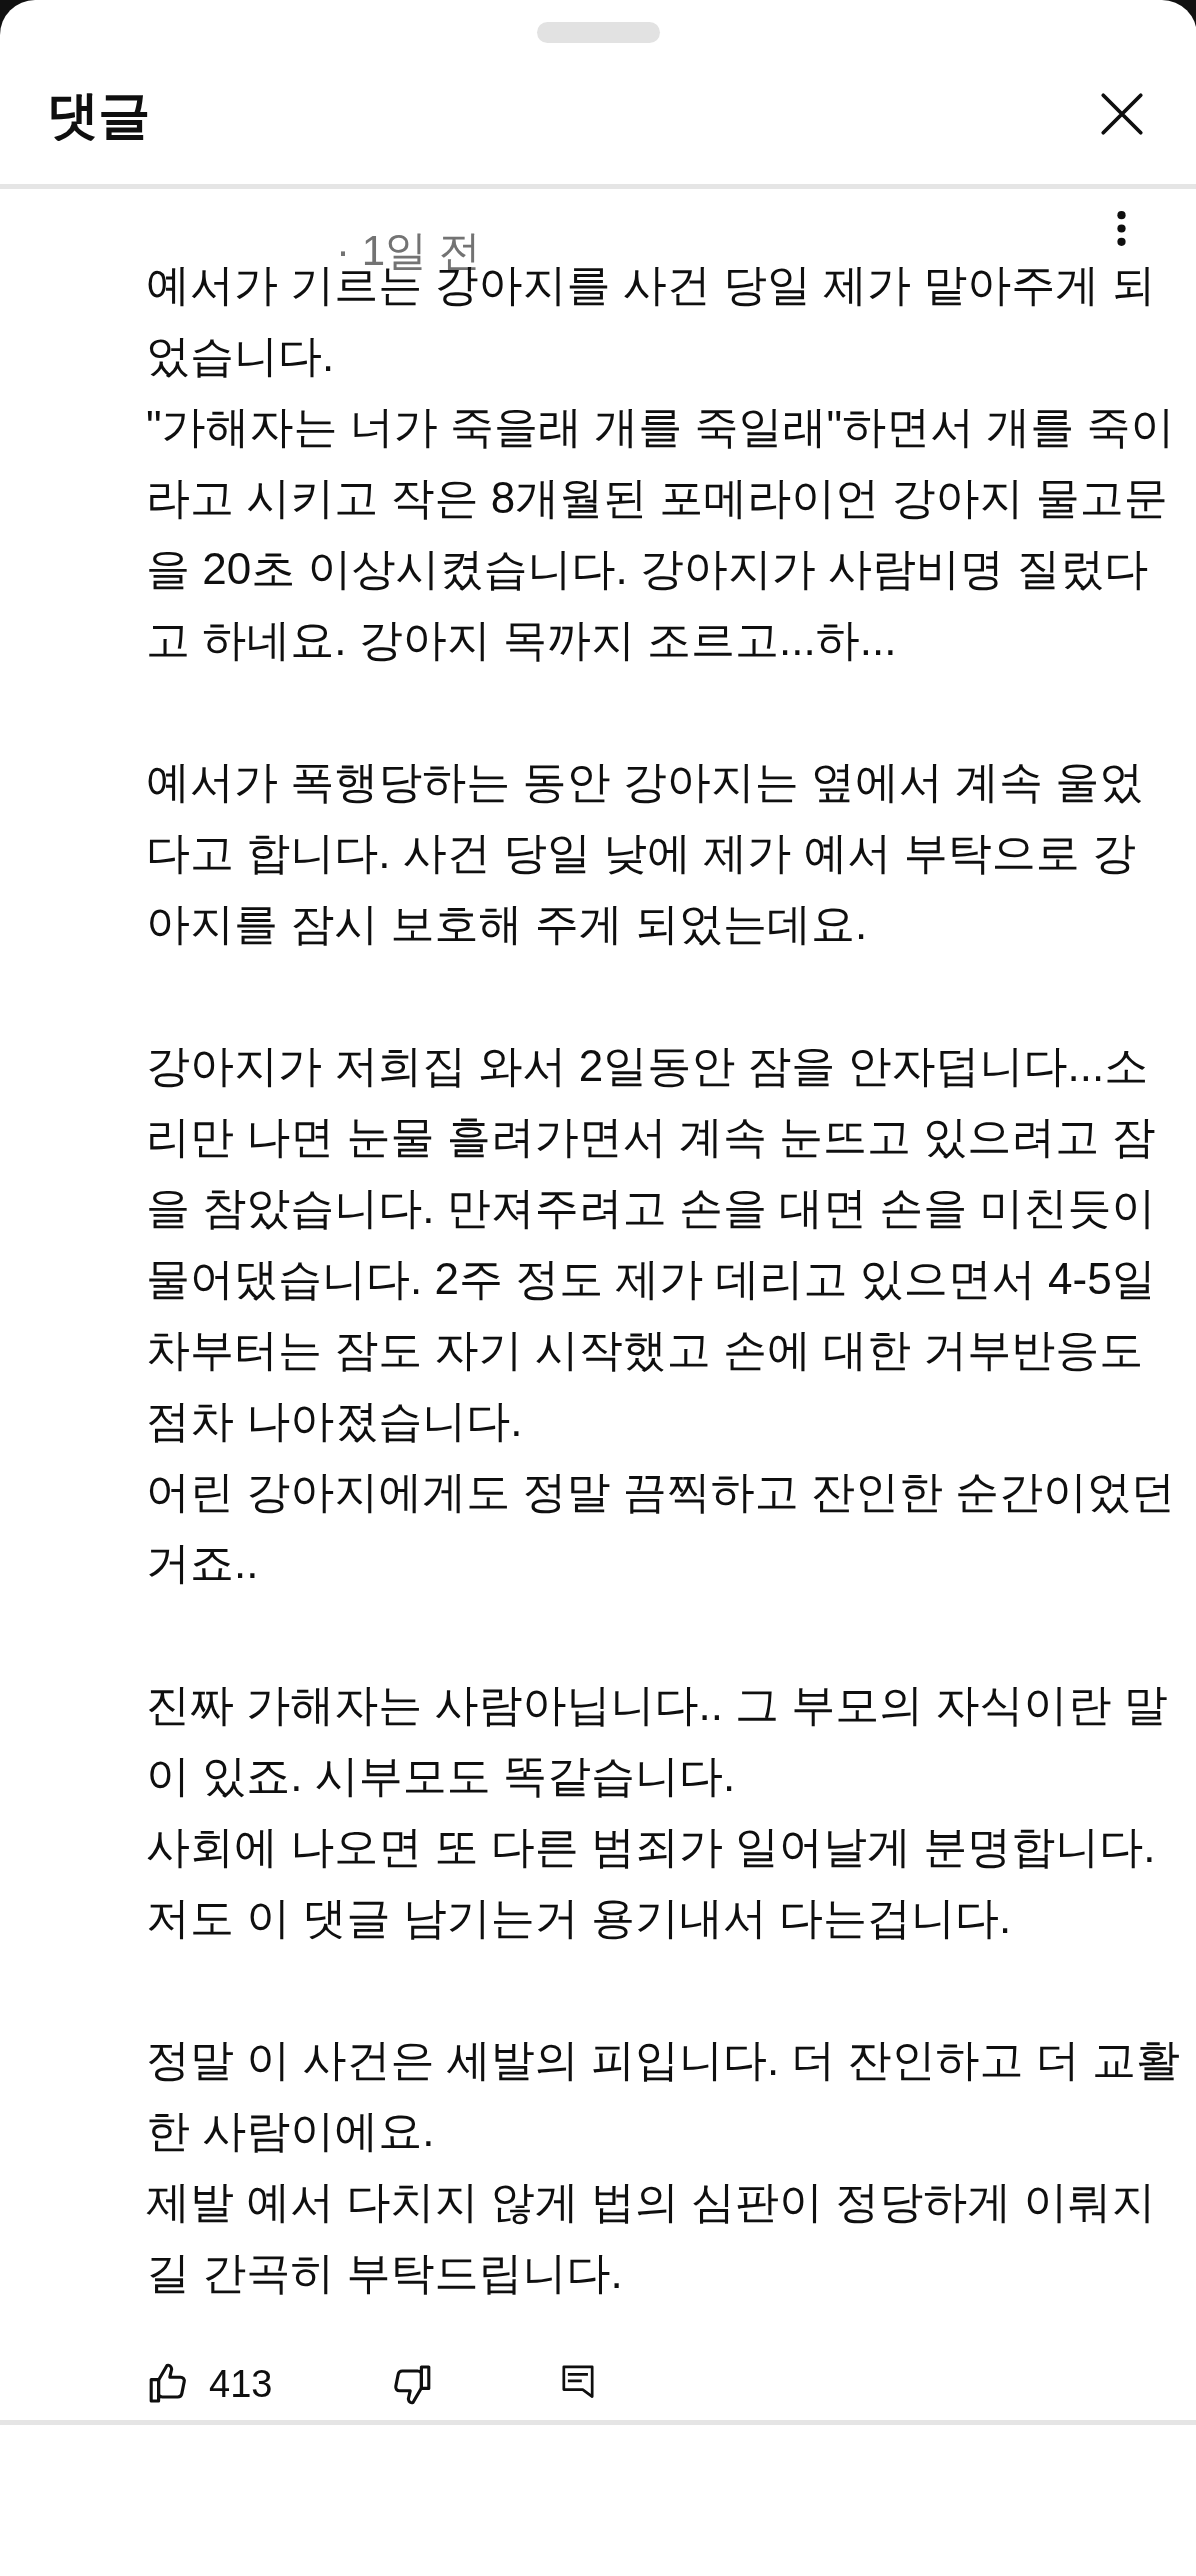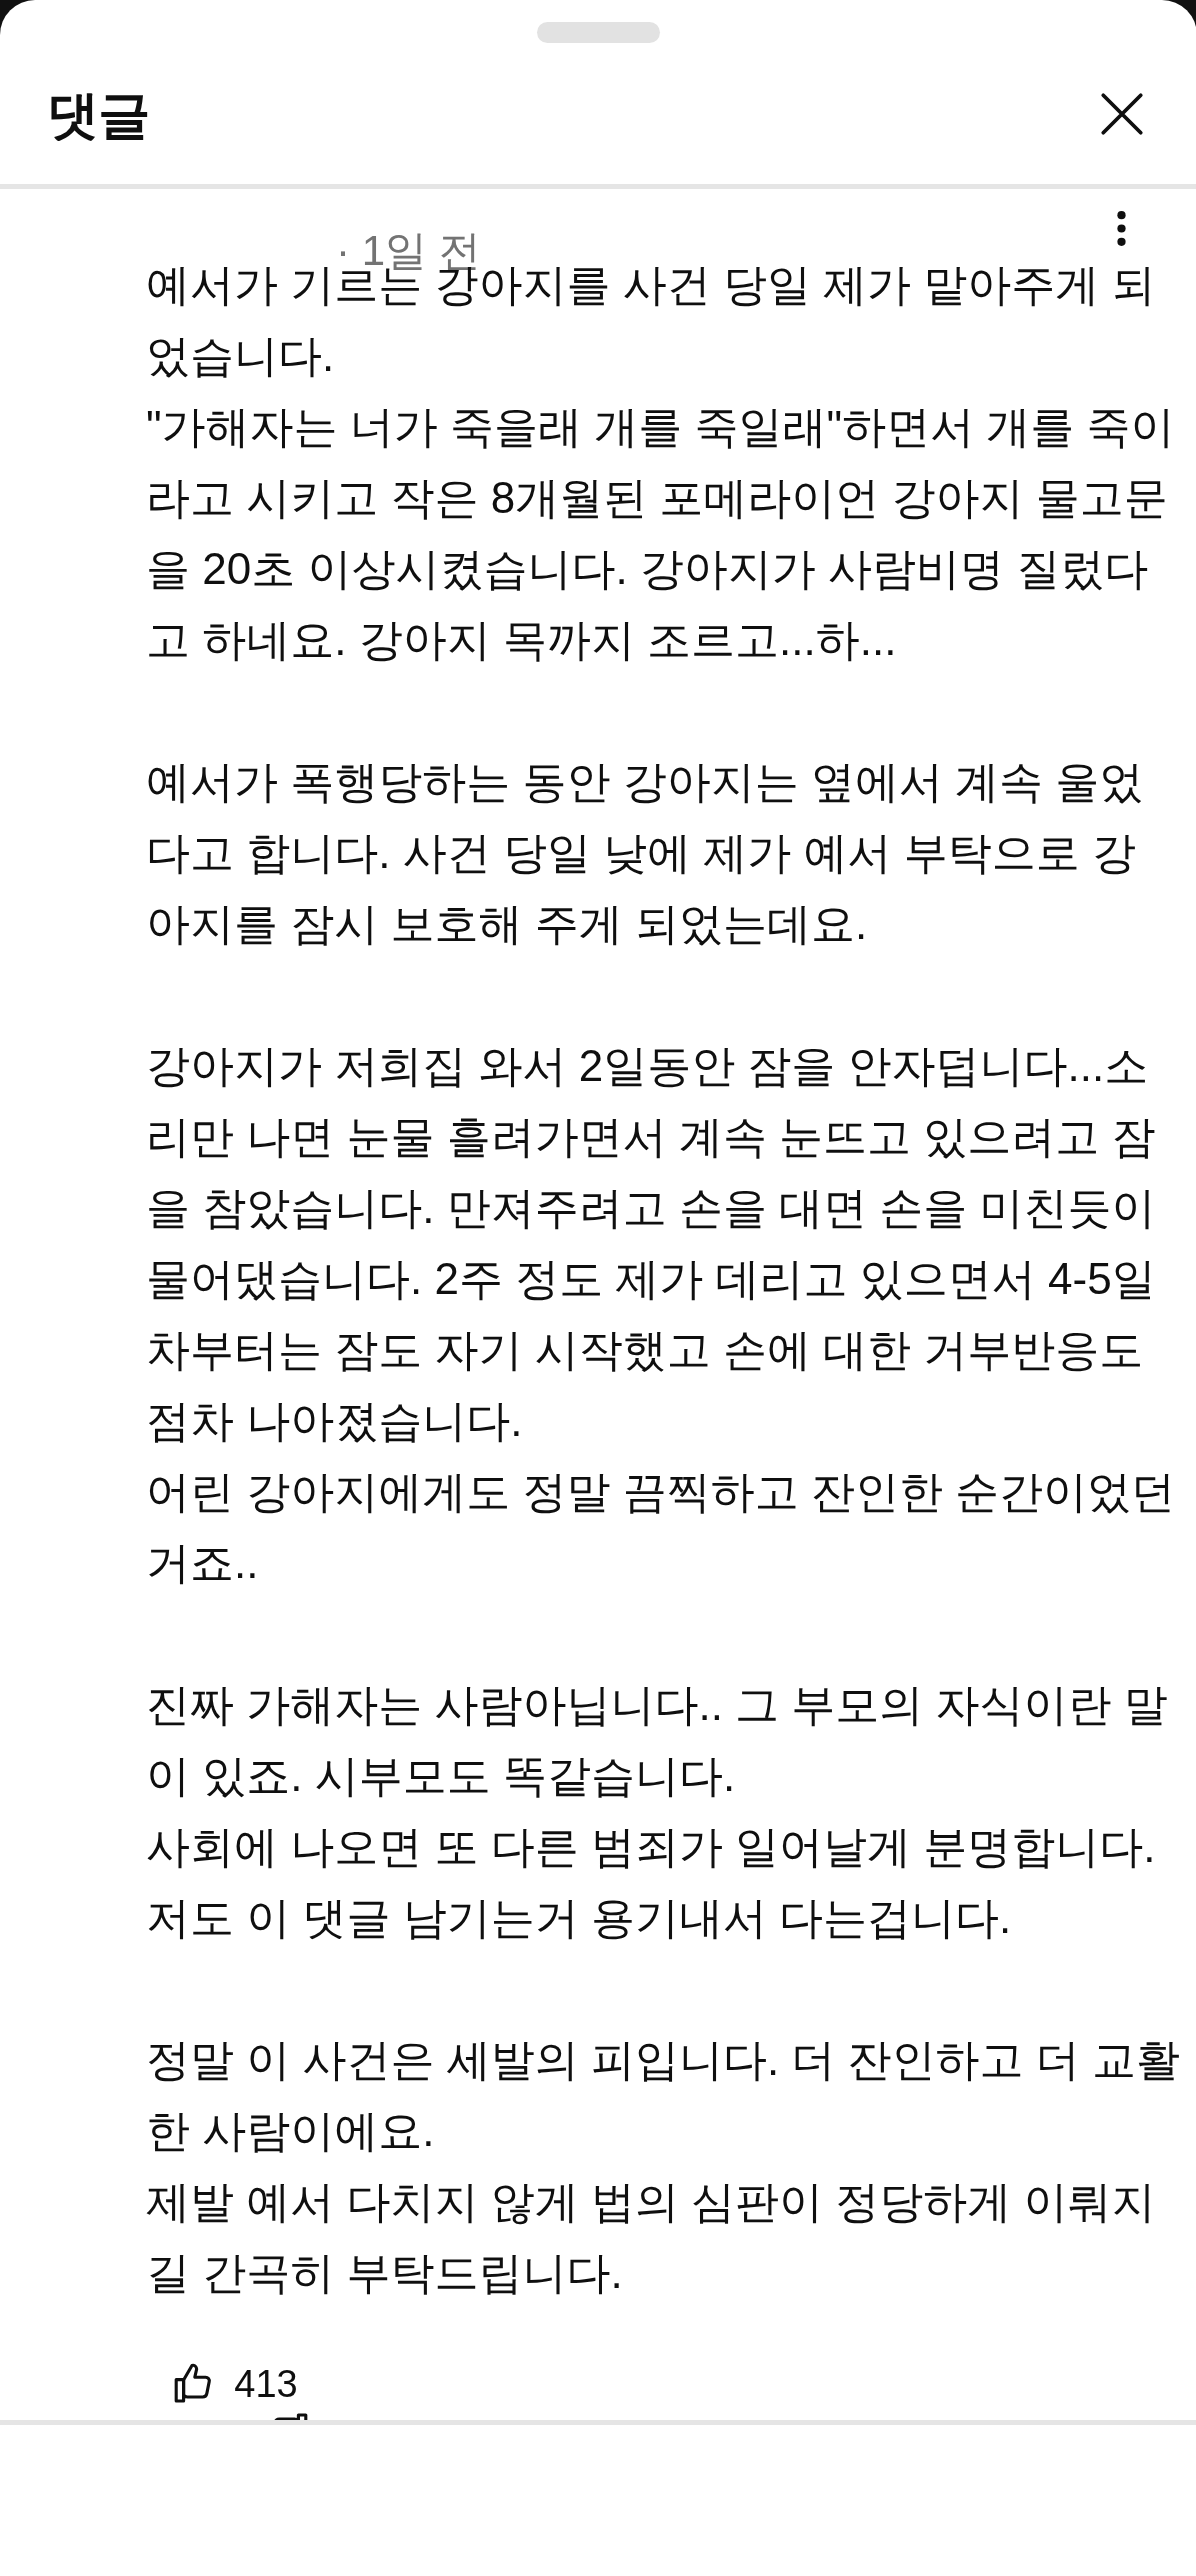--- a/index.html
+++ b/index.html
@@ -52,21 +52,21 @@
   .comment-body {
     position: absolute; left: 146px; top: 249px;
     width: 1039px;
     font-size: 44px; line-height: 71px; color: #0f0f0f;
     white-space: pre-line;
     letter-spacing: 0;
   }
 
   .action-bar {
     position: absolute; left: 146px; top: 2360px;
-    height: 60px; display: flex; align-items: flex-end; flex-direction: column;
+    height: 60px; display: flex; align-items: flex-start;
   }
   .action-btn {
     background: transparent; border: none; padding: 0; cursor: pointer;
     display: flex; align-items: center;
   }
   .action-btn svg { display: block; }
   .like-btn { margin-right: 13.3px; }
   .like-count {
     font-size: 38px; color: #0f0f0f; margin-left: 15px;
   }

